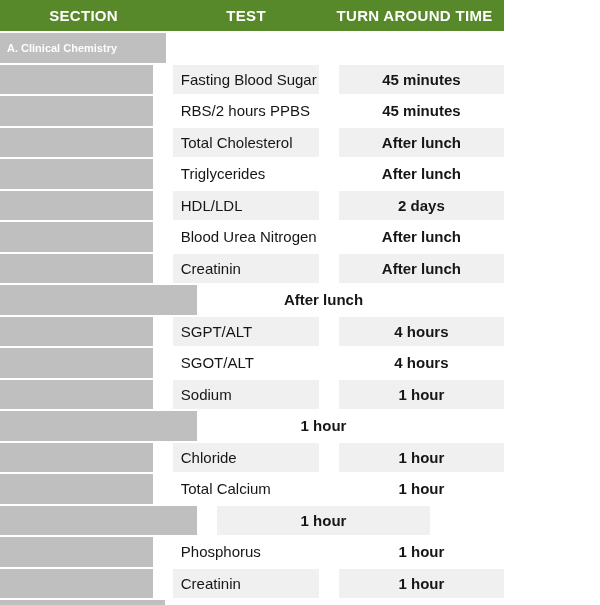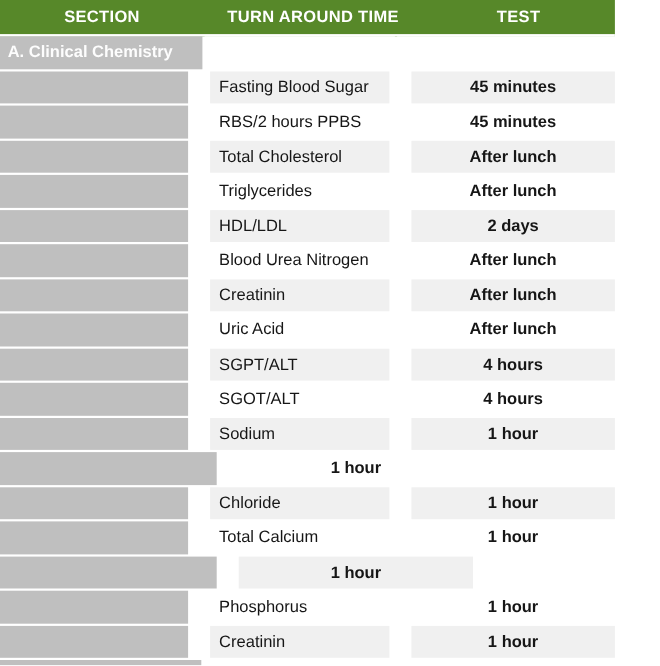--- a/index.html
+++ b/index.html
@@ -11,53 +11,53 @@
     --row_bg:#ffffff;
     --body_text:#161616;
     --border_color:#ffffff;
   }
   html,body{margin:0;padding:0;}
   .page{
     width:600px;height:605px;overflow:hidden;background:#fff;
     font-family:"Liberation Sans", sans-serif;
     position:relative;
   }
-  .row{display:flex;width:559px;box-sizing:border-box;border-bottom:2px solid var(--border_color);}
+  .row{display:flex;width:504px;box-sizing:border-box;border-bottom:2px solid var(--border_color);}
   .cell{box-sizing:border-box;display:flex;align-items:center;overflow:hidden;white-space:nowrap;}
   .c1{width:197px;margin-right:2px;}
   .c2{width:186px;margin-right:2px;}
   .c3{width:213px;}
   
   .row.header{height:33px;background:var(--header_bg);}
   .row.header .cell{justify-content:center;color:var(--header_text);font-weight:bold;font-size:15px;letter-spacing:.3px;margin-right:0;}
   .row.header .c1{width:199px;}
   .row.header .c2{width:188px;}
   
   .row.body{height:31.5px;gap:18px;}
   .row.body .c1{background:var(--section_bg);}
   .row.body .c2{background:var(--row_bg);padding-left:8px;font-size:15px;color:var(--body_text);}
   .row.body .c3{background:var(--row_bg);justify-content:center;font-size:15px;color:var(--body_text);font-weight:bold;}
   .row.body.alt .c2,.row.body.alt .c3{background:var(--row_alt_bg);}
   
   .row.section-row{height:31.5px;}
-  .row.section-row .c1{background:var(--section_bg);padding-left:7px;font-weight:bold;font-size:15px;color:var(--section_text);}
+  .row.section-row .c1{background:var(--section_bg);padding-left:7px;font-weight:bold;font-size:11px;color:var(--section_text);}
   .row.section-row .c2,.row.section-row .c3{background:var(--row_bg);}
   
   .row.sliver{height:5px;border-bottom:none;}
   .row.sliver .c1{background:var(--section_bg);}
   .row.sliver .c2,.row.sliver .c3{background:var(--row_bg);}
 </style>
 </head>
 <body>
 
 <div class="page">
   <div class="row header">
     <div class="cell c1">SECTION</div>
+    <div class="cell c2">TEST</div>
     <div class="cell c3">TURN AROUND TIME</div>
-    <div class="cell c2">TEST</div>
   </div>
 
   <div class="row section-row">
     <div class="cell c1">A. Clinical Chemistry</div>
     <div class="cell c2"></div>
     <div class="cell c3"></div>
   </div>
 
   <div id="rows">
       <div class="row body alt">
@@ -90,21 +90,20 @@
         <div class="cell c2">Blood Urea Nitrogen</div>
         <div class="cell c3">After lunch</div>
       </div>
       <div class="row body alt">
         <div class="cell c1"></div>
         <div class="cell c2">Creatinin</div>
         <div class="cell c3">After lunch</div>
       </div>
       <div class="row body">
         <div class="cell c1"></div>
-        <div class="cell c2">Uric Acid</div>
         <div class="cell c3">After lunch</div>
       </div>
       <div class="row body alt">
         <div class="cell c1"></div>
         <div class="cell c2">SGPT/ALT</div>
         <div class="cell c3">4 hours</div>
       </div>
       <div class="row body">
         <div class="cell c1"></div>
         <div class="cell c2">SGOT/ALT</div>

